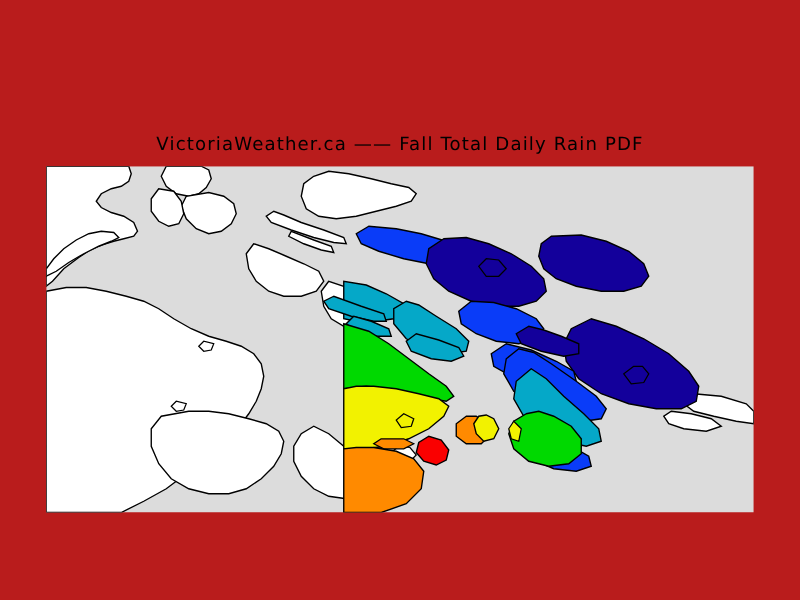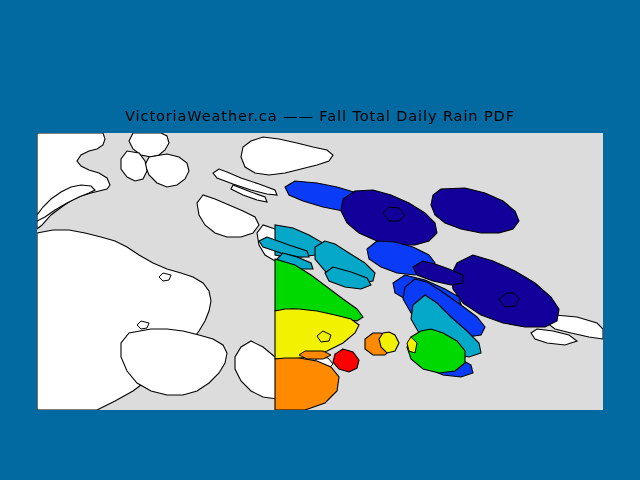--- a/index.html
+++ b/index.html
@@ -11,21 +11,21 @@
     width: 640px;
     height: 480px;
     position: relative;
     overflow: hidden;
     font-family: "DejaVu Sans", sans-serif;
   }
   #root {
     position: absolute;
     left: 0; top: 0;
     width: 640px; height: 480px;
-    background: #0369a1;
+    background: #b91c1c;
   }
   .title {
     position: absolute;
     left: 0;
     top: 108px;
     width: 640px;
     text-align: center;
     font-family: "DejaVu Sans", sans-serif;
     font-size: 14.5px;
     letter-spacing: 0.9px;

